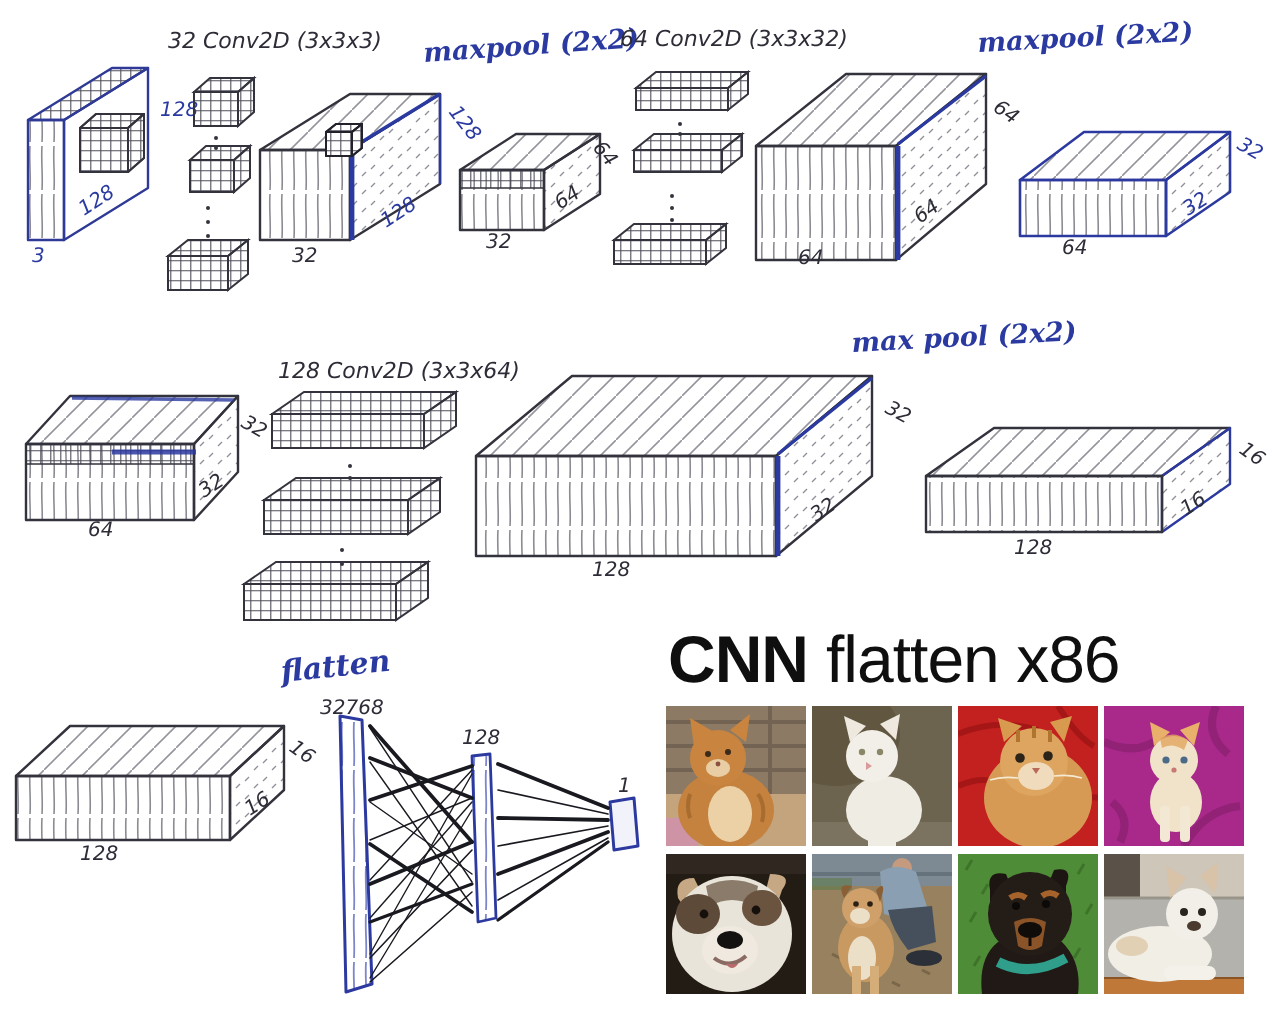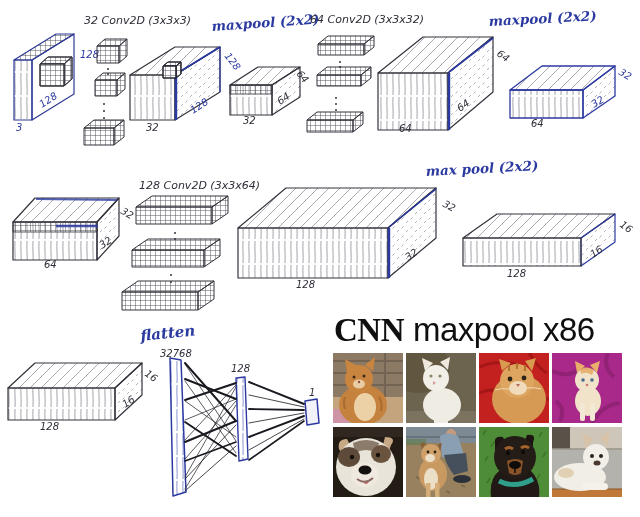--- a/index.html
+++ b/index.html
@@ -12,21 +12,21 @@
   .hlabel{font-family:"DejaVu Sans",sans-serif;font-style:italic;font-size:11px;fill:#2d2d38;}
   .blue{fill:#2b3aa0;}
   .script{font-family:"DejaVu Serif",serif;font-style:italic;font-weight:700;
           font-size:13.5px;fill:#2b3aa0;}
   .script.big{font-size:15px;}
 
   
   .caption{position:absolute;left:334px;top:310px;white-space:nowrap;
            font-family:"Liberation Sans",sans-serif;font-size:33px;line-height:1.2;
            color:#0f0f0f;letter-spacing:-0.5px;}
-  .caption .b{font-weight:700;font-family:Liberation Serif, serif;}
+  .caption .b{font-weight:700;}
   .caption .r{font-weight:400;margin-left:9px;}
 
   
   .photo-grid{position:absolute;left:333px;top:353px;display:grid;
               grid-template-columns:repeat(4,70px);grid-auto-rows:70px;gap:4px 3px;}
   .tile{overflow:hidden;background:#999;}
   .tile svg{display:block;width:70px;height:70px;}
 </style>
 </head>
 <body>
@@ -251,21 +251,21 @@
     <line x1="249" y1="395" x2="304" y2="407" stroke-width="0.8"></line>
     <line x1="249" y1="409" x2="304" y2="410" stroke-width="1.9"></line>
     <line x1="249" y1="423" x2="304" y2="413" stroke-width="0.8"></line>
     <line x1="249" y1="437" x2="304" y2="416" stroke-width="1.9"></line>
     <line x1="249" y1="450" x2="304" y2="419" stroke-width="0.8"></line>
     <line x1="249" y1="460" x2="304" y2="421" stroke-width="1.6"></line>
   </g>
 </svg>
 
 <div class="caption">
-  <span class="b">CNN</span><span class="r">maxpool x86</span>
+  <span class="b">CNN</span><span class="r">flatten x86</span>
 </div>
 
 <div class="photo-grid">
 
   <div class="tile">
     <svg viewBox="0 0 70 70">
       <rect width="70" height="70" fill="#9c8870"></rect>
       <rect width="70" height="44" fill="#8d7a64"></rect>
       <path d="M0 8 H70 M0 20 H70 M0 32 H70 M52 0 V44" stroke="#5f5244" stroke-width="2" opacity="0.55"></path>
       <rect y="44" width="70" height="26" fill="#c3a47c"></rect>

